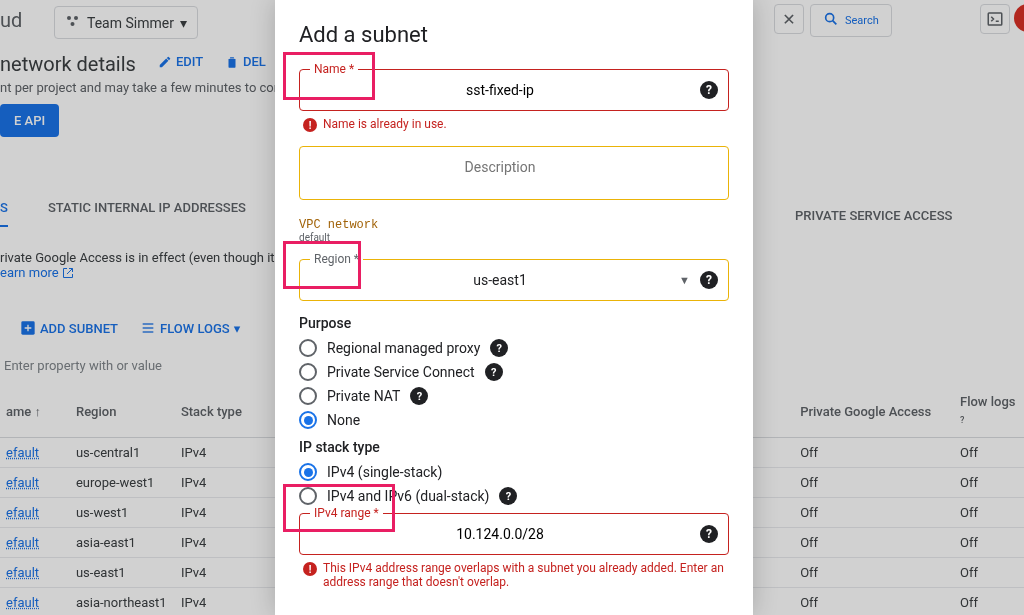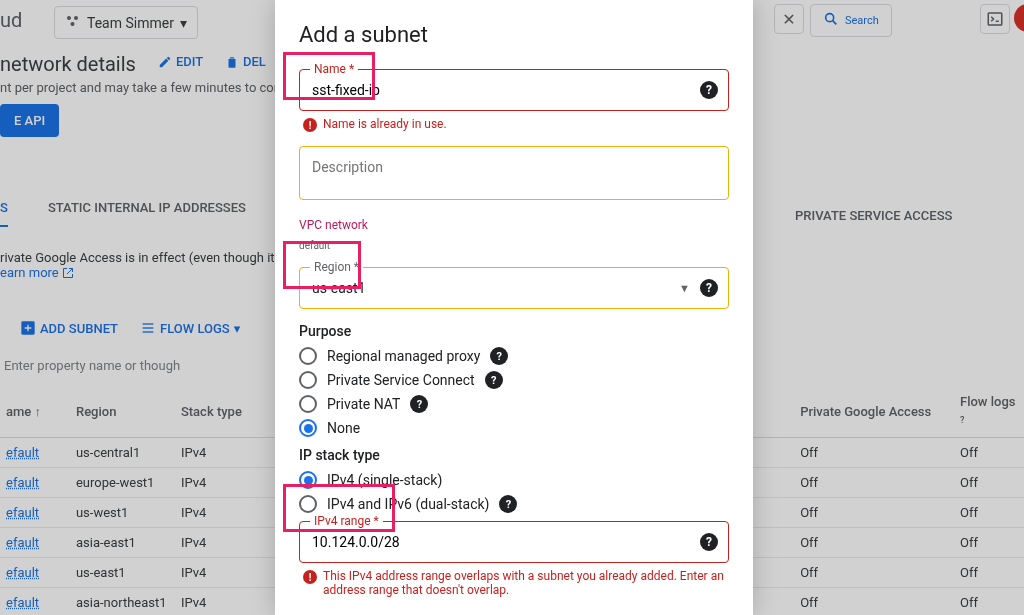--- a/index.html
+++ b/index.html
@@ -40,27 +40,27 @@
 .bg .col-pga{width:160px;}
 .bg .col-flow{width:70px;}
 
 
 .dialog { position:absolute; left:275px; top:0; width:478px; height:615px; background:#fff; box-shadow:0 0 24px rgba(0,0,0,.2); padding:22px 24px 12px; overflow:hidden;}
 .dialog h1 { font-size:22px; font-weight:400; margin-bottom:22px;}
 .field { position:relative; border:1px solid #eab308; border-radius:4px; margin-bottom:8px;}
 .field.err{ border-color:#c5221f;}
 .field .flabel{ position:absolute; left:10px; top:-8px; background:#fff; padding:0 4px; font-size:12px; color:#5f6368;}
 .field.err .flabel{color:#c5221f;}
-.field input, .field textarea, .field .sel { width:100%; border:none; outline:none; padding:12px 40px 12px 12px; font-size:14px; background:transparent; font-family:inherit;resize:none;}
+.field input, .field textarea, .field .sel { width:100%; border:none; outline:none; padding:12px 40px 12px 12px; font-size:14px; background:transparent; font-family:inherit;resize:none;text-align:center;}
 .field .help{ position:absolute; right:10px; top:50%; transform:translateY(-50%); width:18px;height:18px;border-radius:50%;background:#202124;color:#fff;display:flex;align-items:center;justify-content:center;font-size:12px;font-weight:bold;}
 .field .caret{ position:absolute; right:38px; top:50%; transform:translateY(-50%); font-size:11px;color:#5f6368;}
 .errmsg{font-size:12px;color:#c5221f;display:flex;align-items:flex-start;gap:6px;margin:0 0 14px 4px;}
 .errmsg .ico{width:14px;height:14px;border-radius:50%;background:#c5221f;color:#fff;display:flex;align-items:center;justify-content:center;font-size:10px;flex-shrink:0;margin-top:1px;font-weight:bold;}
 .static-field{margin-bottom:16px;}
-.static-field .lbl{font-size:12px;color:#be185d;margin-bottom:8px;}
+.static-field .lbl{font-size:12px;color:#a16207;margin-bottom:0;font-family:Liberation Mono, monospace;}
 .static-field .val{font-size:10px;color:#5f6368;}
 .hilite{position:absolute;border:3px solid #e91e63;pointer-events:none;}
 .group-label{font-size:14px;font-weight:500;margin:10px 0 8px;}
 .radio-row{display:flex;align-items:center;gap:10px;font-size:14px;margin:6px 0;}
 .radio-row .r{width:18px;height:18px;border:2px solid #5f6368;border-radius:50%;display:inline-flex;align-items:center;justify-content:center;}
 .radio-row.sel .r{border-color:#1a73e8;}
 .radio-row.sel .r::after{content:'';width:9px;height:9px;background:#1a73e8;border-radius:50%;}
 .radio-row .hq{width:18px;height:18px;border-radius:50%;background:#202124;color:#fff;display:flex;align-items:center;justify-content:center;font-size:11px;font-weight:bold;}
 textarea{height:48px;}
 .dialog .f-desc{margin-bottom:18px;}
@@ -141,21 +141,21 @@
   </div>
   <div class="flowlogs">
     <svg width="16" height="16" viewBox="0 0 24 24" fill="none" stroke="#1a73e8" stroke-width="2">
         <line x1="4" y1="6" x2="20" y2="6"></line>
         <line x1="4" y1="12" x2="20" y2="12"></line>
         <line x1="4" y1="18" x2="20" y2="18"></line>
       </svg>
     <span>FLOW LOGS</span>
     <span>▾</span>
   </div>
-  <div class="filter">Enter property name or though</div>
+  <div class="filter">Enter property with or value</div>
 
   <table>
     <thead>
         <tr>
       <th class="col-name"><span>ame</span> ↑</th>
       <th class="col-region">Region</th>
       <th class="col-stack">Stack type</th>
       <th class="spacer"></th>
       <th class="col-pga">Private Google Access</th>
       <th class="col-flow"><span>Flow logs</span> <span class="hq" style="display:inline-flex;width:14px;height:14px;font-size:9px;vertical-align:-2px">?</span></th>

